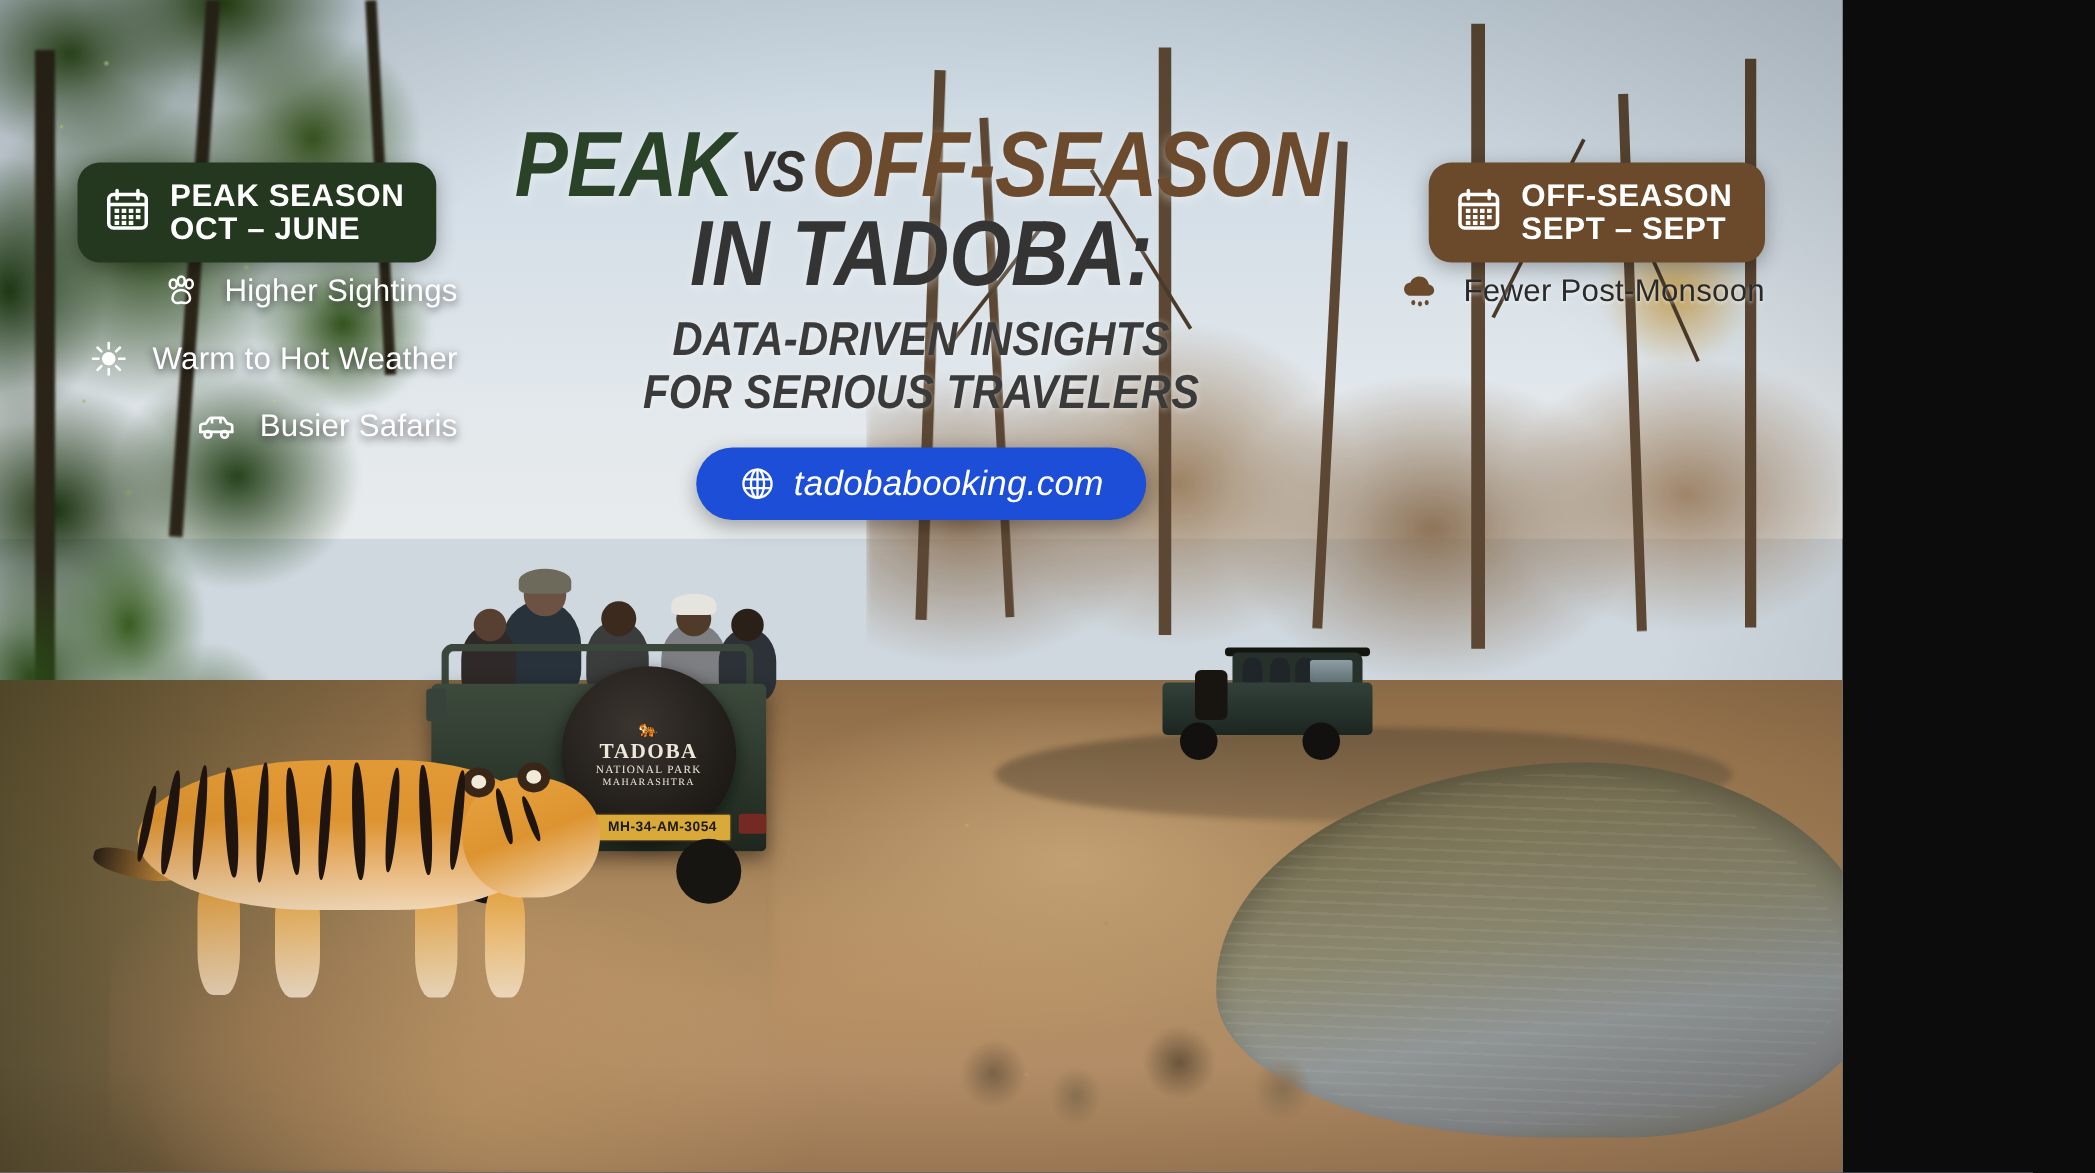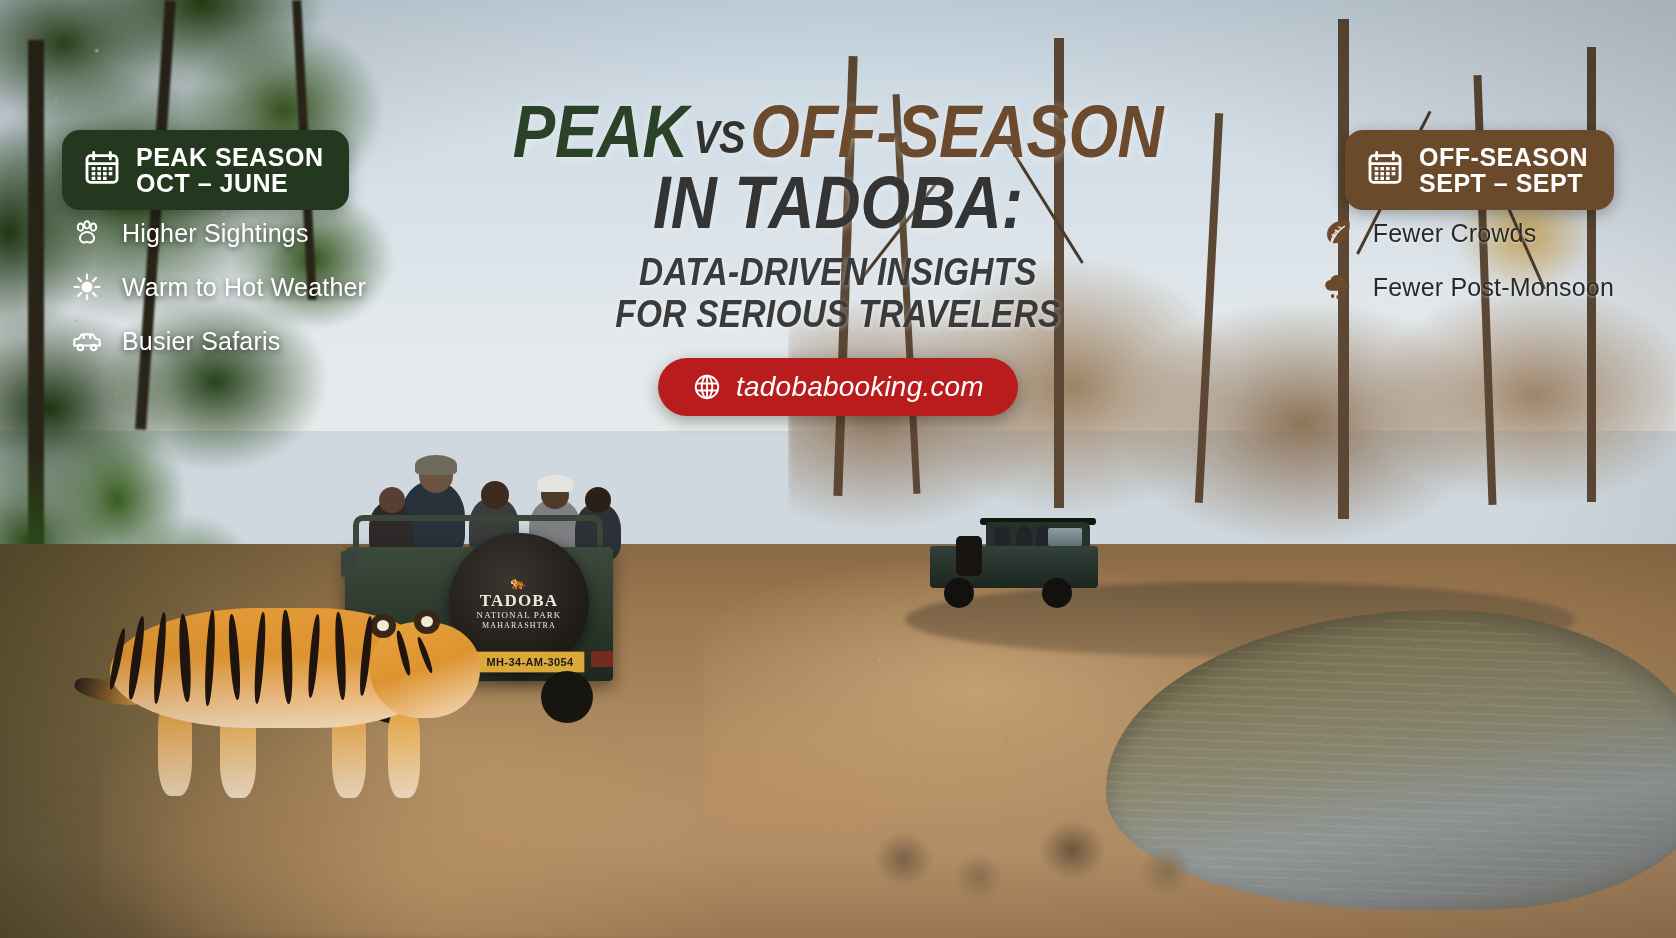--- a/index.html
+++ b/index.html
@@ -1,18 +1,18 @@
 <!DOCTYPE html>
 <html><head>
 <meta charset="utf-8">
 <style>
   html,body{margin:0;padding:0;background:#0c0c0c;}
   *{box-sizing:border-box;}
   .stage{
-    position:relative;width:1676px;height:938px;overflow:hidden;
+    position:relative;width:1474px;height:938px;overflow:hidden;
     font-family:"Liberation Sans","DejaVu Sans",sans-serif;
     background:#cfd8df;
   }
 
   
   .photo{position:absolute;inset:0;overflow:hidden;}
 
   
   .sky{
     position:absolute;left:0;top:0;width:100%;height:46%;
@@ -252,21 +252,21 @@
     box-shadow:0 4px 16px rgba(0,0,0,.3);
   }
   .badge-left{left:62px;top:130px;background:#24381f;}
   .badge-right{right:62px;top:130px;background:#6b4a2c;}
   .badge-text{line-height:1.04;}
   .badge-l1{font-size:25px;font-weight:700;letter-spacing:.5px;}
   .badge-l2{font-size:25px;font-weight:700;letter-spacing:.5px;}
   .cal-ico{flex:0 0 auto;}
 
   
-  .feat-list{position:absolute;display:flex;flex-direction:column;gap:20px;}
+  .feat-list{position:absolute;display:flex;flex-direction:column;gap:20px;align-items:flex-end;}
   .feat-left{left:70px;top:216px;}
   .feat-right{right:62px;top:216px;align-items:flex-start;}
   .feat{display:flex;align-items:center;gap:18px;}
   .feat-ico{flex:0 0 auto;width:34px;height:34px;display:flex;align-items:center;justify-content:center;}
   .feat-txt{font-size:25px;letter-spacing:.2px;white-space:nowrap;}
   .feat-left .feat-txt{color:#fff;text-shadow:0 2px 7px rgba(0,0,0,.65);}
   .feat-right .feat-txt{color:#2a2a2a;text-shadow:0 1px 3px rgba(255,255,255,.55);}
 
   
   .head-wrap{position:absolute;left:0;right:0;top:96px;text-align:center;font-style:italic;}
@@ -286,21 +286,21 @@
     text-shadow:0 2px 10px rgba(255,255,255,.4);
   }
   .sub{
     margin-top:10px;color:#3a3a3a;font-weight:700;font-size:38px;line-height:1.12;
     font-family:"Liberation Sans Narrow","Liberation Sans",sans-serif;
     transform:scaleX(.88);transform-origin:center;letter-spacing:.3px;
     text-shadow:0 1px 6px rgba(255,255,255,.5);
   }
   .url-pill{
     margin:22px auto 0;display:inline-flex;align-items:center;gap:14px;
-    background:#b91c1c;color:#fff;border-radius:30px;padding:13px 34px;
+    background:#1d4ed8;color:#fff;border-radius:30px;padding:13px 34px;
     box-shadow:0 5px 16px rgba(0,0,0,.32);
   }
   .url-txt{font-size:28px;letter-spacing:.2px;}
 
   .vignette{
     position:absolute;inset:0;pointer-events:none;
     background:radial-gradient(ellipse 78% 74% at 50% 48%,rgba(0,0,0,0) 52%,rgba(0,0,0,.22) 100%);
   }
 </style>
 </head>
@@ -514,30 +514,20 @@
             <circle cx="16.7" cy="16.6" r="1.9"></circle>
           </svg>
         </span>
         <span class="feat-txt">Busier Safaris</span>
       </div>
     </div>
 
     <div class="feat-list feat-right">
       <div class="feat">
         <span class="feat-ico">
-          <svg width="34" height="34" viewBox="0 0 24 24">
-            <path d="M20 3.4c-8.4-1.1-14.6 2.4-15.6 8.1-.5 2.9.6 5.5 2.4 7 .3-3.9 2.8-8 6.6-10.4-2.9 2.8-4.9 6.6-5.5 10.9 5.7 1.1 11-3.1 12.1-9.3.4-2.1.3-4.3 0-6.3z" fill="#6b4a2c"></path>
-            <path d="M7.4 19.6C9 14.6 12.4 9.9 16.6 7.3" stroke="#efe6dc" stroke-width="1" fill="none" stroke-linecap="round"></path>
-            <path d="M10.4 14.2l-2.6-1M12.4 11.2l-2.4-1.2M14.6 8.8l-2.3-1.2" stroke="#efe6dc" stroke-width=".9" fill="none" stroke-linecap="round"></path>
-          </svg>
-        </span>
-        <span class="feat-txt">Fewer Crowds</span>
-      </div>
-      <div class="feat">
-        <span class="feat-ico">
           <svg width="34" height="34" viewBox="0 0 24 24" fill="#6b4a2c">
             <path d="M7 14.6c-2.2 0-4-1.7-4-3.8 0-2 1.6-3.7 3.6-3.8.7-2 2.7-3.4 5-3.4 2.8 0 5.1 2 5.4 4.6 1.7.2 3 1.6 3 3.3 0 1.8-1.5 3.1-3.3 3.1H7z"></path>
             <ellipse cx="8.2" cy="18.4" rx="1.15" ry="1.5"></ellipse>
             <ellipse cx="12" cy="19.1" rx="1.15" ry="1.5"></ellipse>
             <ellipse cx="15.8" cy="18.4" rx="1.15" ry="1.5"></ellipse>
           </svg>
         </span>
         <span class="feat-txt">Fewer Post-Monsoon</span>
       </div>
     </div>

